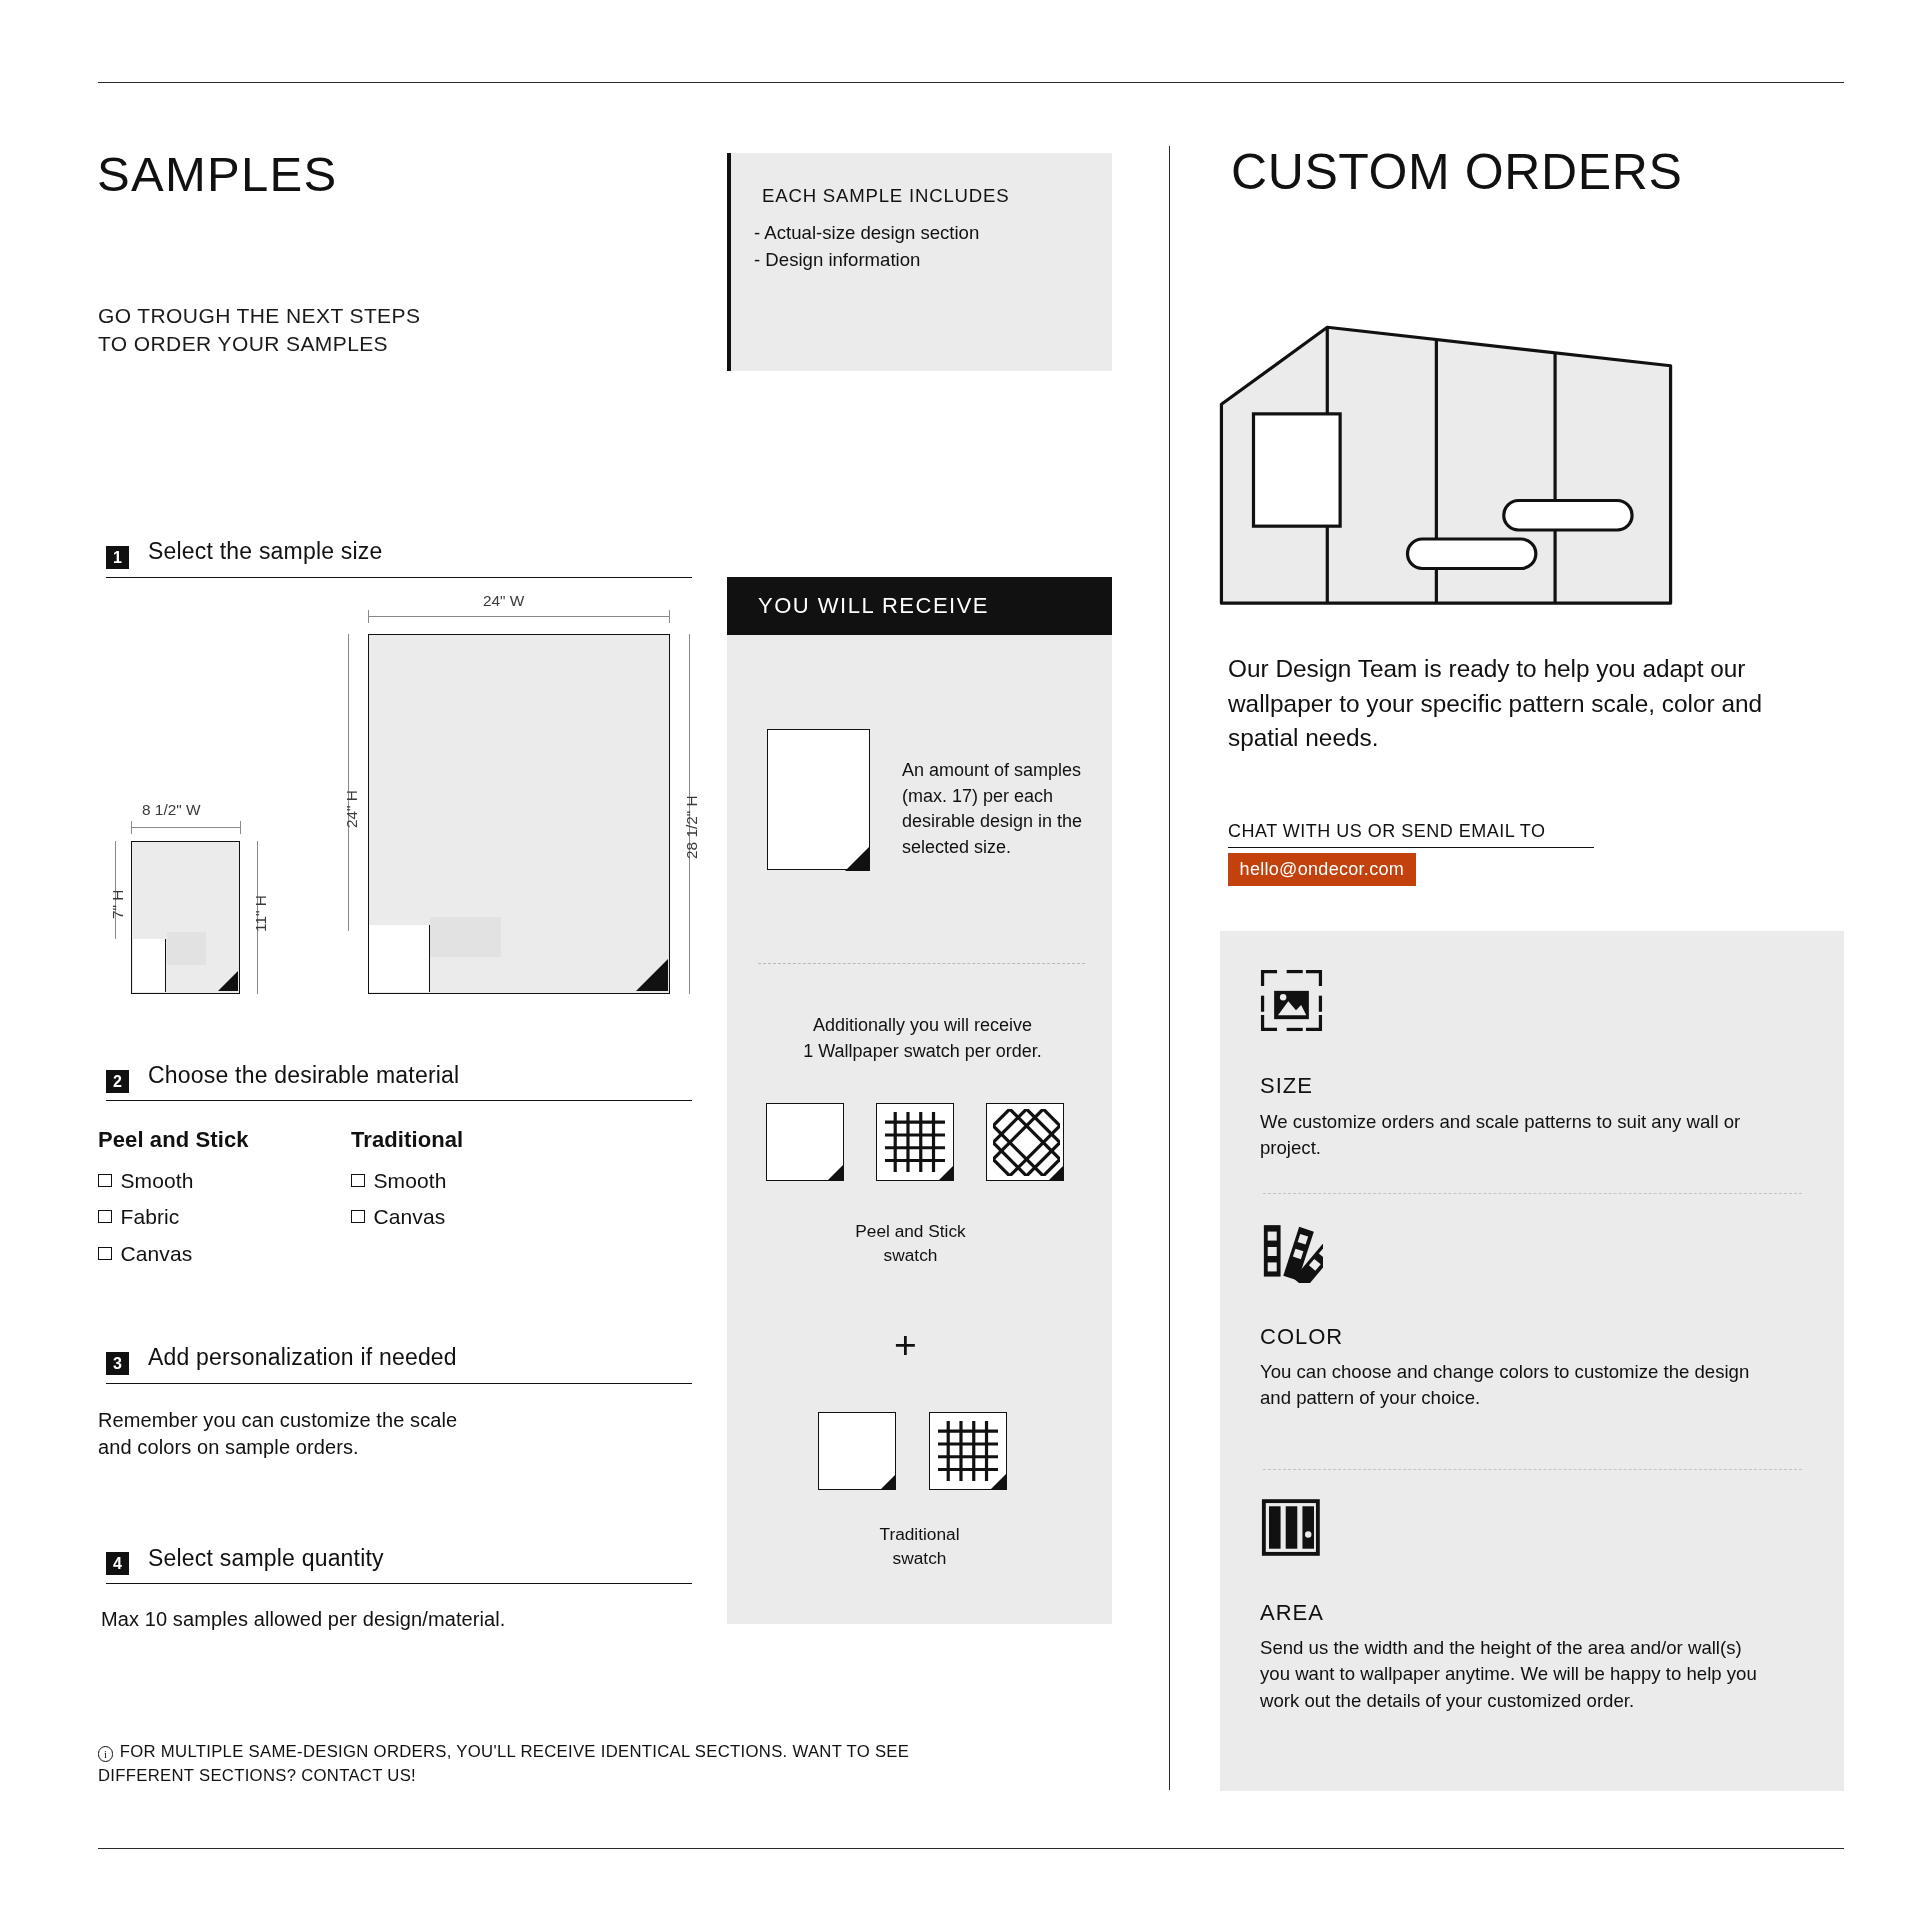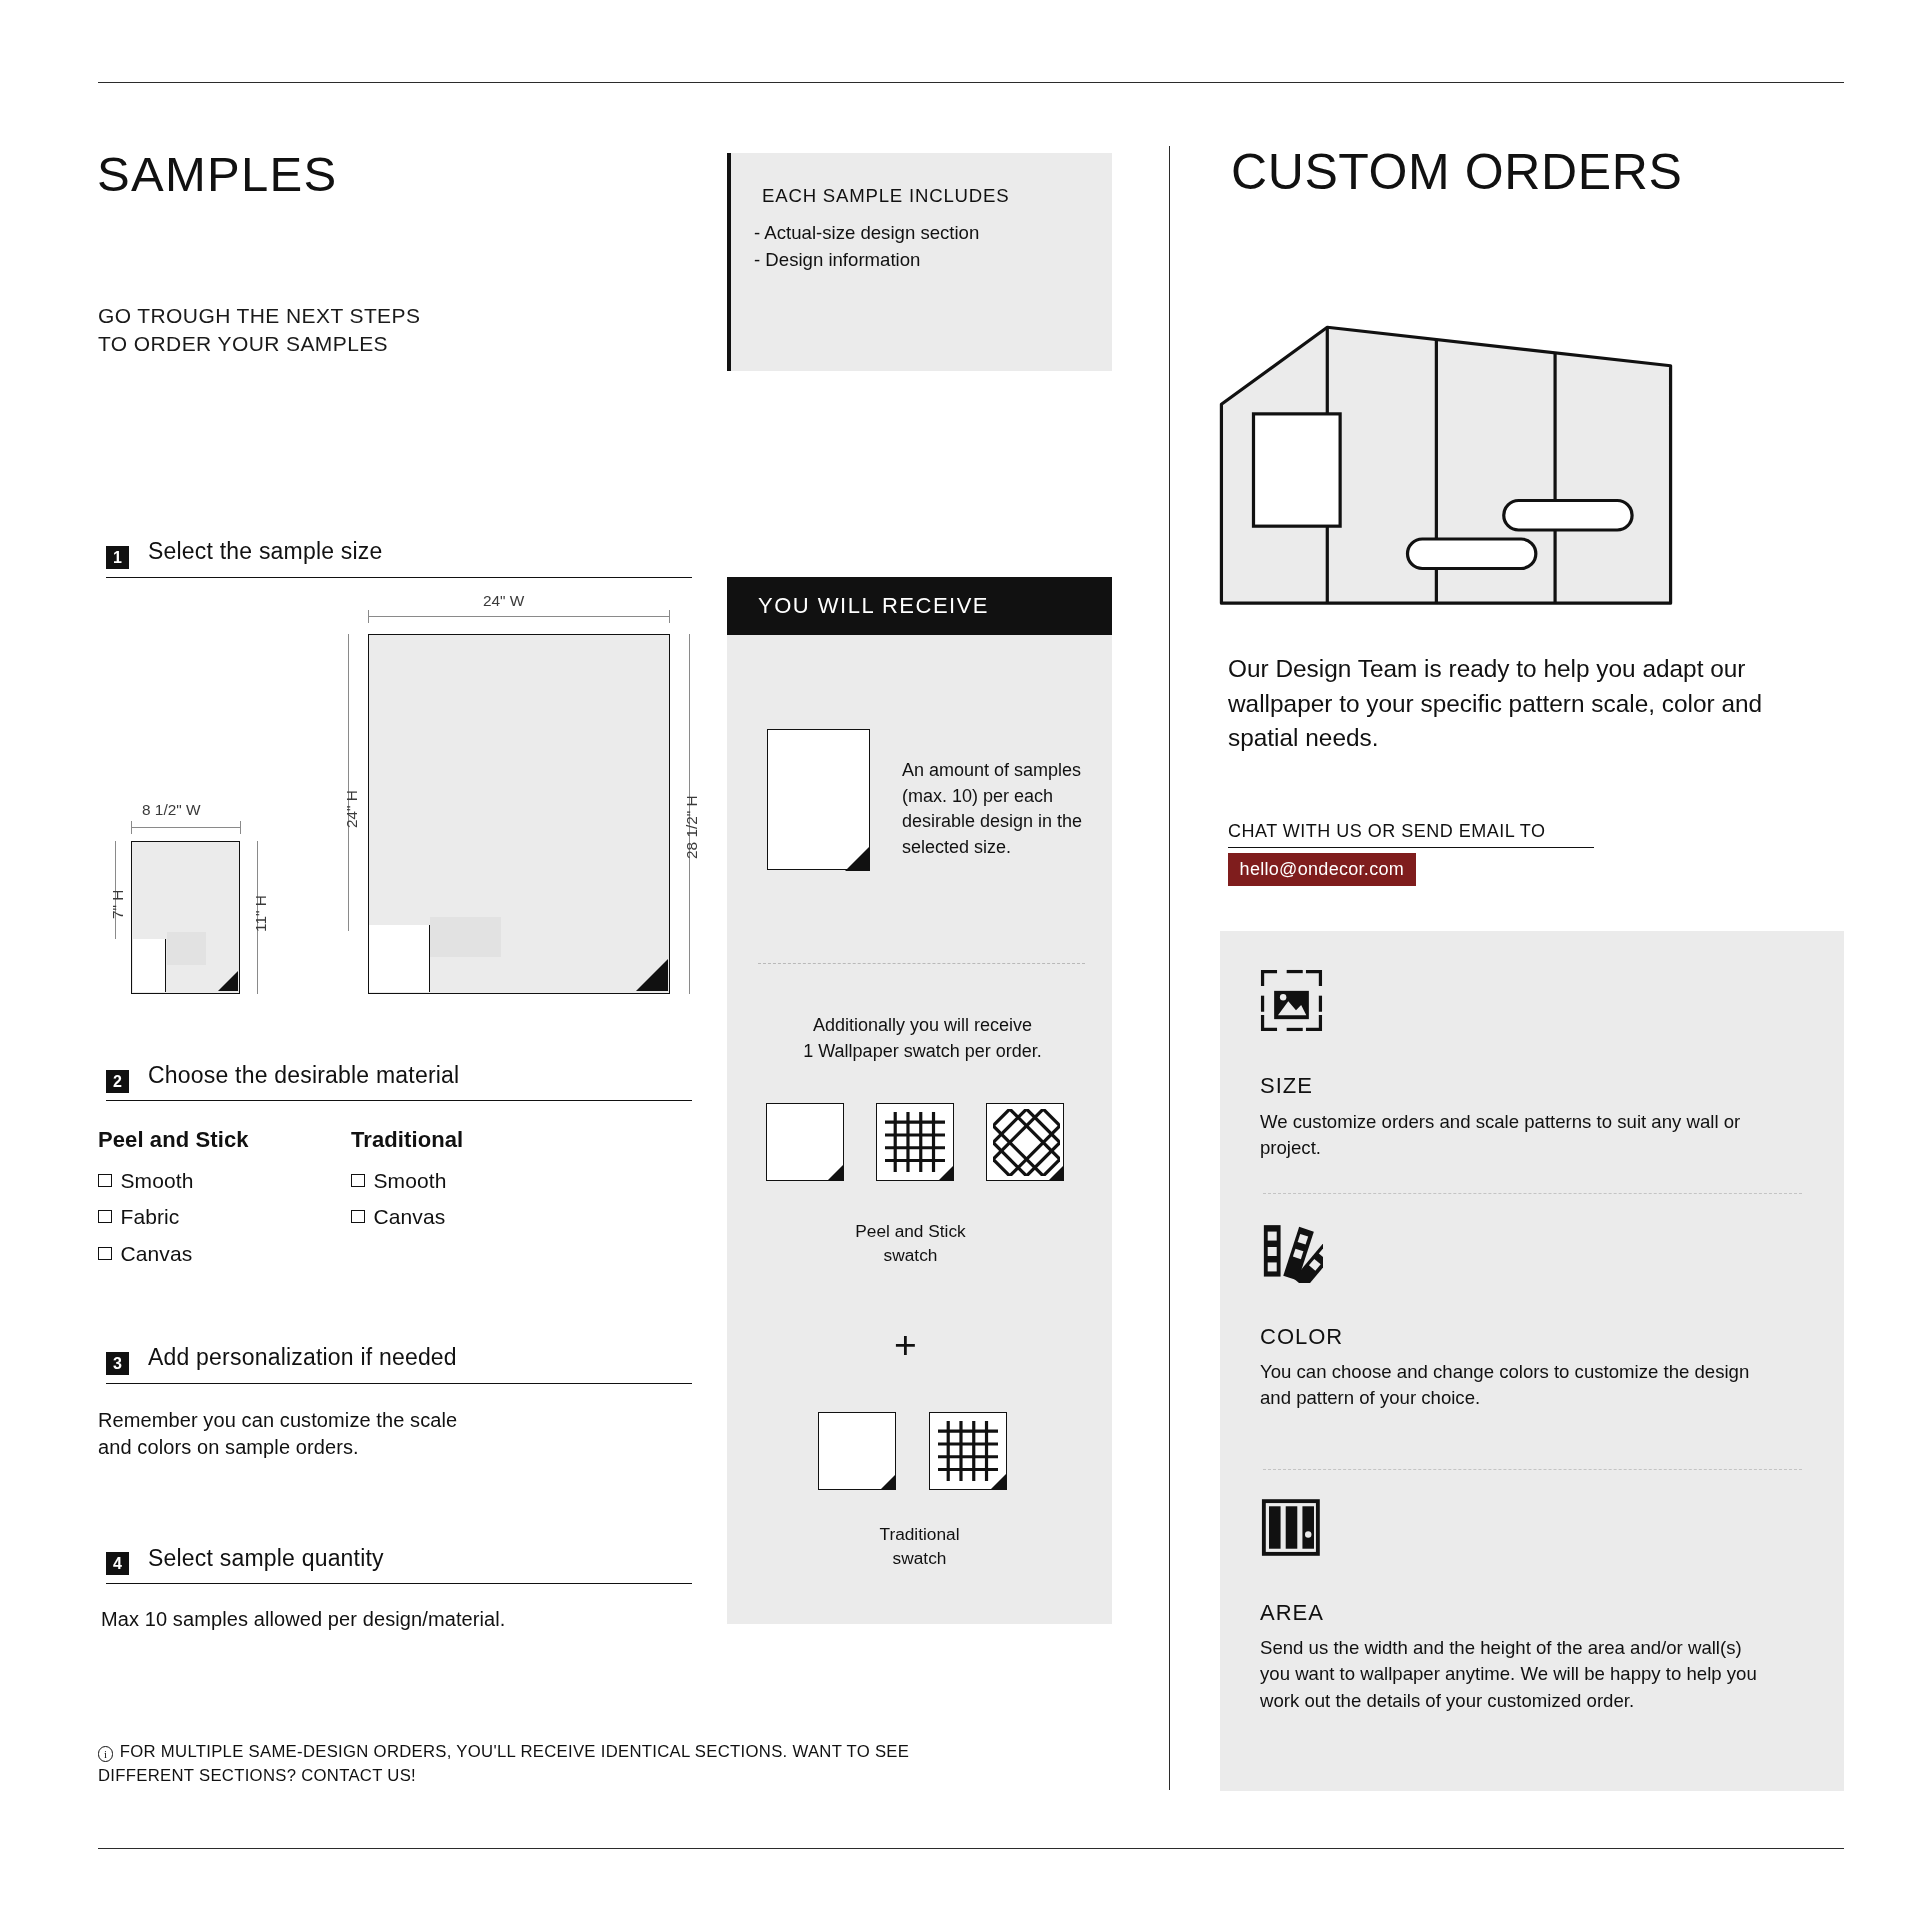--- a/index.html
+++ b/index.html
@@ -346,21 +346,21 @@
   }
   .chat-rule {
     position: absolute;
     left: 1220px; top: 847px;
     width: 366px; height: 1.3px;
     background: #111;
   }
   .email-chip {
     position: absolute;
     left: 1220px; top: 853px;
-    background: #7f1d1d;
+    background: #c2410c;
     color: #fff;
     font-size: 18px;
     padding: 5.8px 11.6px 6.4px 11.6px;
     letter-spacing: 0.3px;
   }
 
   .feature-panel {
     position: absolute;
     left: 1212px; top: 931px;
     width: 624px; height: 860px;
@@ -477,21 +477,21 @@
 
   <div class="footnote">
     <span class="info-icon">i</span><span>FOR MULTIPLE SAME-DESIGN ORDERS, YOU'LL RECEIVE IDENTICAL SECTIONS. WANT TO SEE DIFFERENT SECTIONS? CONTACT US!</span>
   </div>
 
   <div class="ywr-panel"></div>
   <div class="ywr-header">YOU WILL RECEIVE</div>
 
   <div class="ywr-sheet"></div>
   <div class="ywr-sheet-corner"></div>
-  <div class="ywr-text">An amount of samples (max. 10) per each desirable design in the selected size.</div>
+  <div class="ywr-text">An amount of samples (max. 17) per each desirable design in the selected size.</div>
 
   <div class="ywr-dash"></div>
   <div class="ywr-add" style="white-space:pre-line;">Additionally you will receive
 1 Wallpaper swatch per order.</div>
 
   <div class="swatch" style="left:758px; top:1103px;"></div>
   <div class="swatch-corner" style="left:819px; top:1165px;"></div>
 
   <div class="swatch" style="left:868px; top:1103px;"></div>
   <svg class="icon-box" style="left:877px; top:1112px;" width="60" height="60" viewBox="0 0 94 94">

